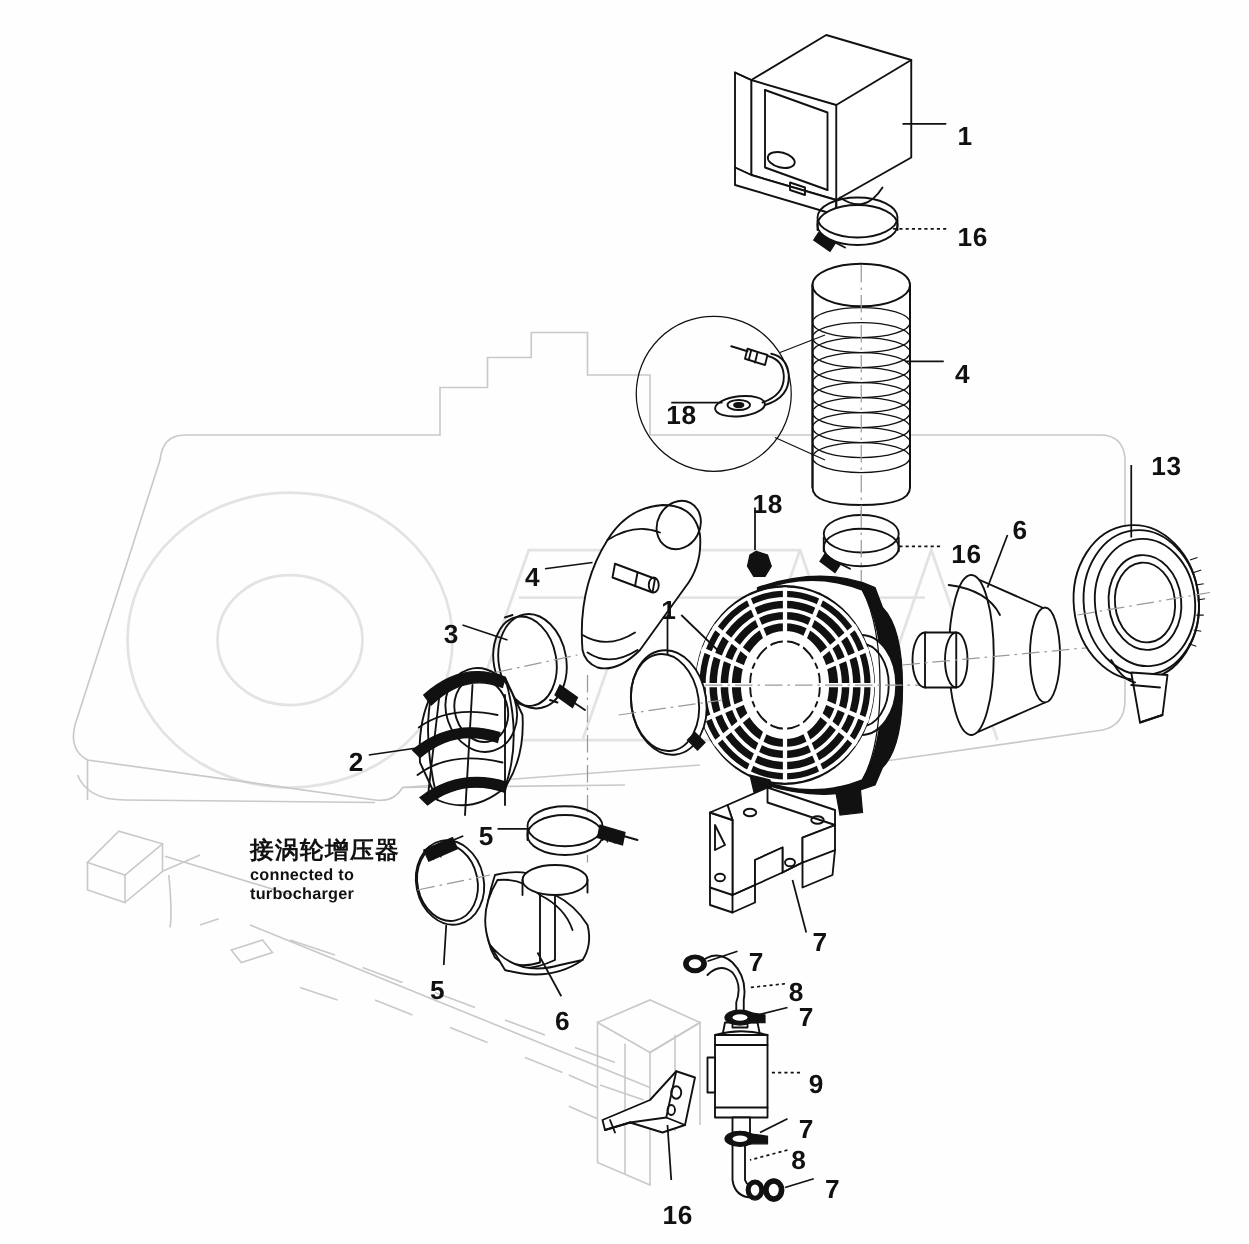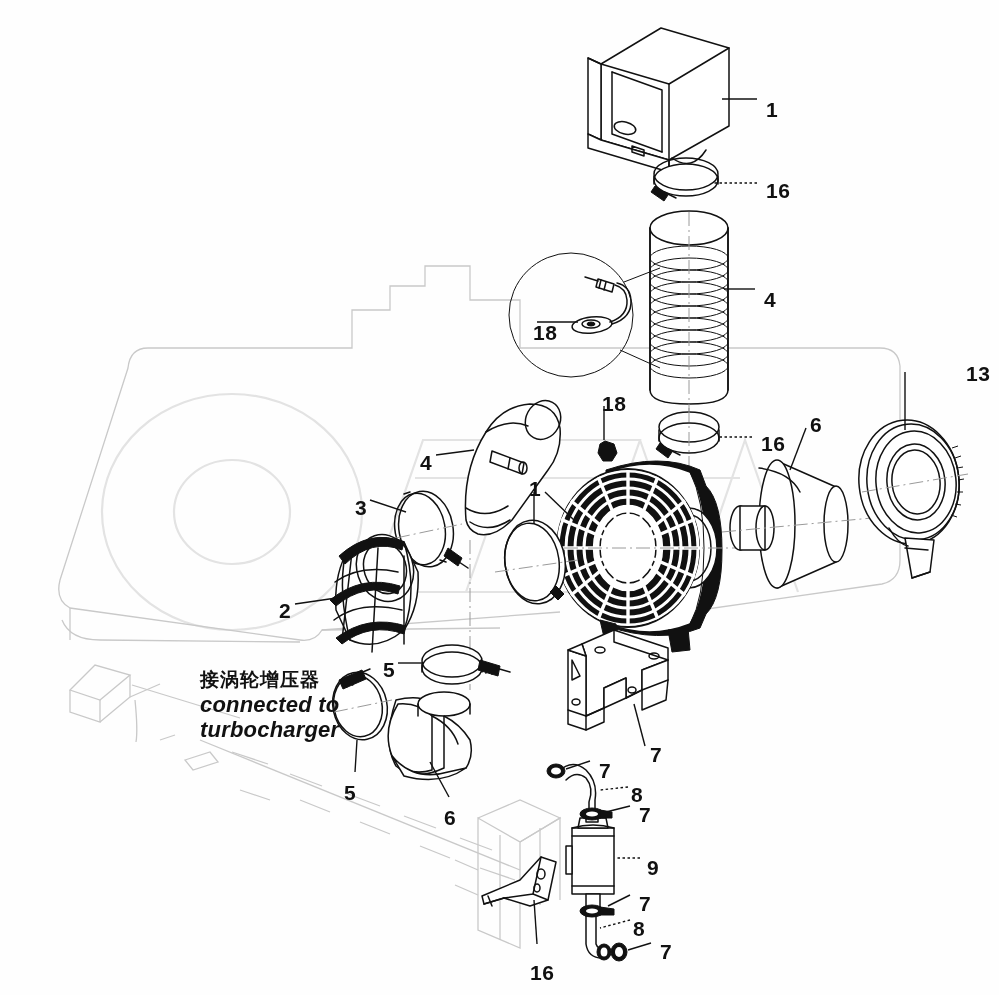--- a/index.html
+++ b/index.html
@@ -4,21 +4,21 @@
 <style>
   html,body{margin:0;padding:0;background:#ffffff;}
   body{width:999px;height:995px;overflow:hidden;
        font-family:"Liberation Sans","DejaVu Sans",sans-serif;}
   #stage{position:relative;width:999px;height:995px;background:#fefefe;}
   svg#art{position:absolute;left:0;top:0;width:999px;height:995px;}
   .callout{position:absolute;font-weight:bold;font-size:21px;color:#111;
            letter-spacing:.5px;line-height:1;white-space:nowrap;}
   .cn-note{position:absolute;font-weight:bold;color:#111;white-space:nowrap;}
   .cn-note .cjk{font-family:"DejaVu Sans",sans-serif;font-size:19px;letter-spacing:1px;display:block;}
-  .cn-note .en{font-size:22px;display:block;line-height:1.12;letter-spacing:.2px;font-style:italic;}
+  .cn-note .en{font-size:13px;display:block;line-height:1.12;letter-spacing:.2px;}
 </style>
 </head>
 <body>
 
 <div id="stage">
 
   <svg id="art" viewBox="0 0 999 995">
     <defs>
       <style>
         .s{fill:none;stroke:#111;stroke-width:1.5;stroke-linejoin:round;stroke-linecap:round;}
@@ -430,21 +430,21 @@
   <div class="callout" style="left:599px;top:760px;">7</div>
   <div class="callout" style="left:639px;top:804px;">7</div>
   <div class="callout" style="left:639px;top:893px;">7</div>
   <div class="callout" style="left:660px;top:941px;">7</div>
   <div class="callout" style="left:631px;top:784px;">8</div>
   <div class="callout" style="left:633px;top:918px;">8</div>
   <div class="callout" style="left:647px;top:857px;">9</div>
   <div class="callout" style="left:530px;top:962px;">16</div>
   <div class="callout" style="left:602px;top:393px;">18</div>
   <div class="callout" style="left:810px;top:414px;">6</div>
-  <div class="callout" style="left:921px;top:363px;margin-left:45px;">13</div>
+  <div class="callout" style="left:921px;top:363px;">13</div>
   <div class="callout" style="left:650px;top:744px;">7</div>
   <div class="callout" style="left:764px;top:289px;">4</div>
   <div class="callout" style="left:766px;top:180px;">16</div>
   <div class="callout" style="left:761px;top:433px;">16</div>
   <div class="callout" style="left:766px;top:99px;">1</div>
   <div class="callout" style="left:523px;top:322px;margin-left:10px;">18</div>
 
   <div class="cn-note" style="left:200px;top:648px;margin-top:19px;">
     <span class="cjk">接涡轮增压器</span>
     <span class="en">connected to</span>

